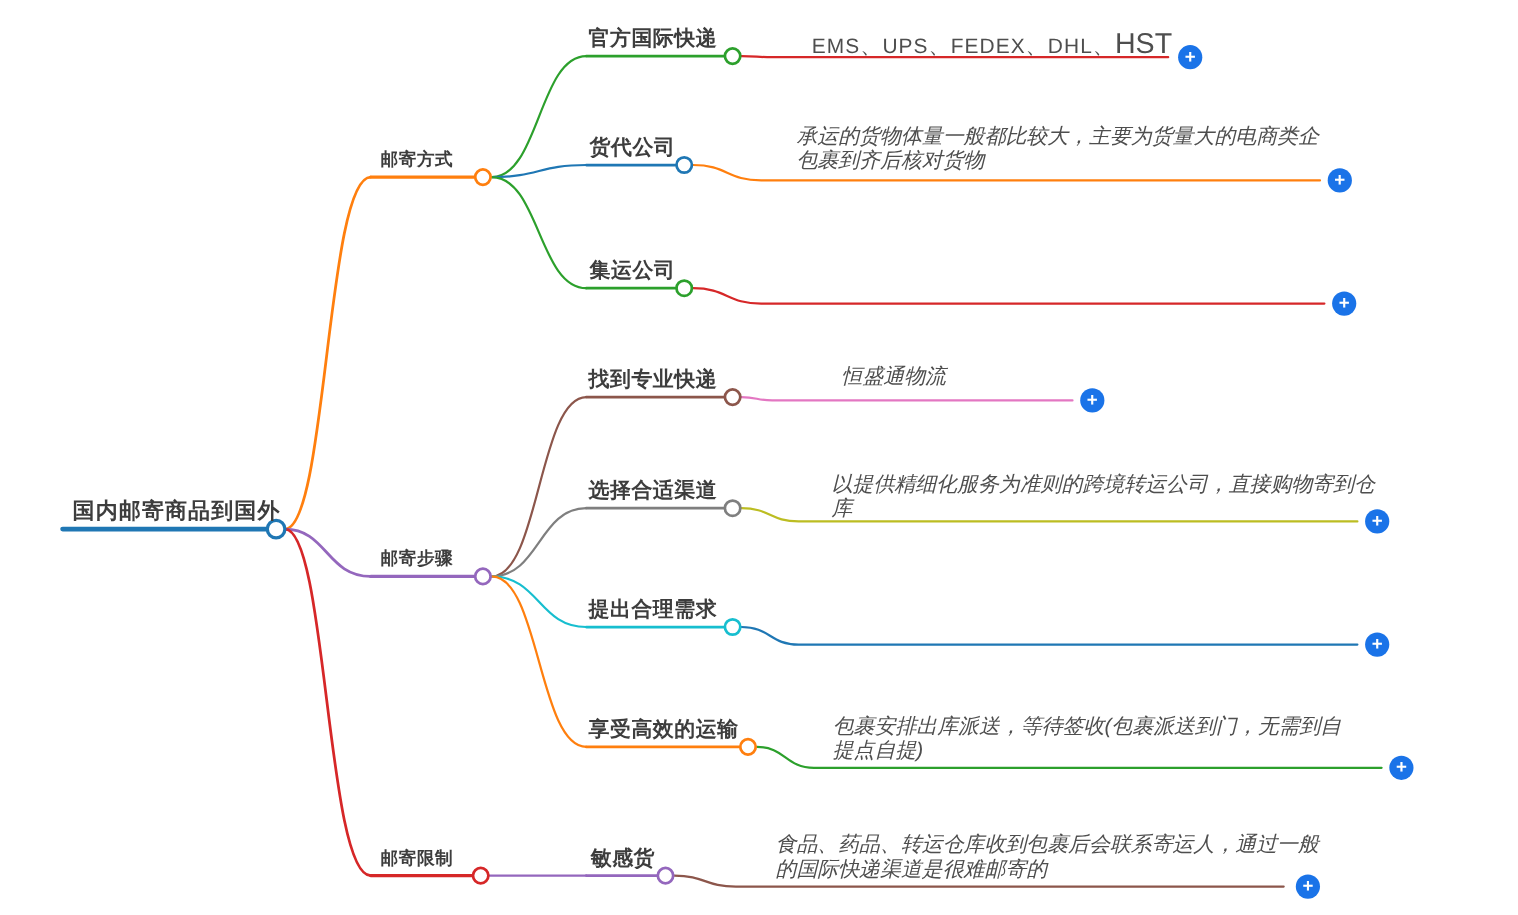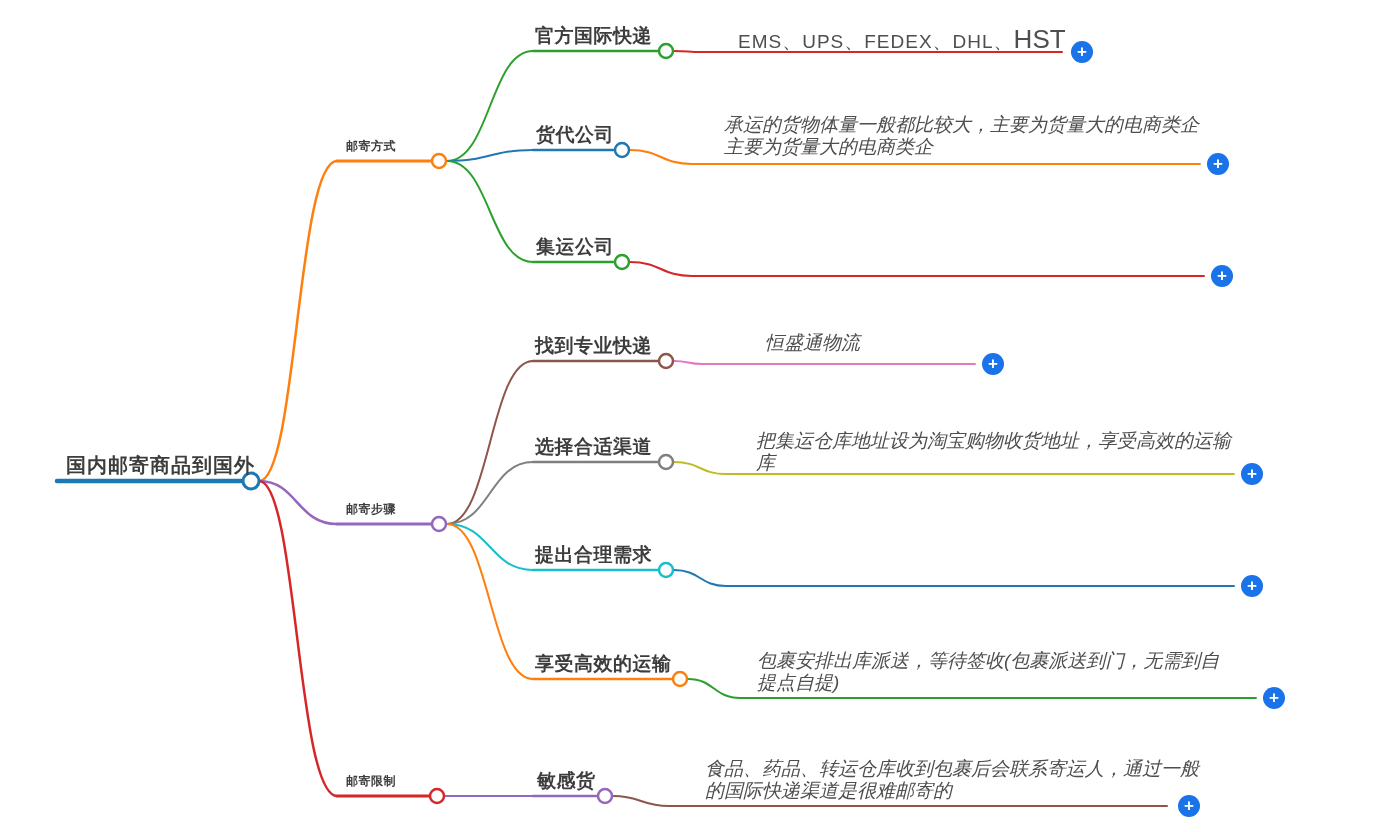--- a/index.html
+++ b/index.html
@@ -5,21 +5,21 @@
   html,body{margin:0;padding:0;background:#ffffff;}
   .canvas{
     position:relative;width:1380px;height:832px;background:#ffffff;overflow:hidden;
     font-family:"Liberation Sans","DejaVu Sans",sans-serif;
   }
   .links{position:absolute;left:0;top:0;}
   .label{
     position:absolute;white-space:nowrap;font-weight:bold;font-size:19px;
     line-height:24px;letter-spacing:0.5px;
   }
-  .label.lv1{font-size:12px;}
+  .label.lv1{font-size:16px;}
   .label.root{font-size:20px;letter-spacing:1px;}
   .content{position:absolute;font-size:19px;line-height:22px;font-weight:normal;font-style:italic;}
   .content .cline{white-space:nowrap;}
   .emsrow{position:absolute;white-space:nowrap;font-size:19px;letter-spacing:1px;}
   .emsrow .hst{font-size:26px;letter-spacing:0;}
   .plus{
     position:absolute;width:22px;height:22px;border-radius:50%;
     display:flex;align-items:center;justify-content:center;cursor:pointer;
   }
   .plus span{
@@ -103,30 +103,30 @@
   <div class="label" style="left: 535px; top: 543px; color: rgb(61, 61, 61);">提出合理需求</div>
   <div class="label" style="left: 535px; top: 652px; color: rgb(61, 61, 61);">享受高效的运输</div>
   <div class="label" style="left: 537px; top: 769px; color: rgb(61, 61, 61);">敏感货</div>
 
   <div class="emsrow" style="left: 738px; top: 24px; color: rgb(78, 78, 78);">
     <span>EMS、UPS、FEDEX、DHL、</span><span class="hst">HST</span>
   </div>
 
   <div class="content" style="left: 724px; top: 114px; color: rgb(78, 78, 78);">
     <div class="cline">承运的货物体量一般都比较大，主要为货量大的电商类企</div>
-    <div class="cline">主要为货量大的电商类企</div>
+    <div class="cline">包裹到齐后核对货物</div>
   </div>
 
 
   <div class="content" style="left: 737px; top: 332px; color: rgb(78, 78, 78); margin-left: 28px;">
     <div class="cline">恒盛通物流</div>
   </div>
 
   <div class="content" style="left: 756px; top: 430px; color: rgb(78, 78, 78);">
-    <div class="cline">把集运仓库地址设为淘宝购物收货地址，享受高效的运输</div>
+    <div class="cline">以提供精细化服务为准则的跨境转运公司，直接购物寄到仓</div>
     <div class="cline">库</div>
   </div>
 
 
   <div class="content" style="left: 757px; top: 650px; color: rgb(78, 78, 78);">
     <div class="cline">包裹安排出库派送，等待签收(包裹派送到门，无需到自</div>
     <div class="cline">提点自提)</div>
   </div>
 
   <div class="content" style="left: 705px; top: 758px; color: rgb(78, 78, 78);">

